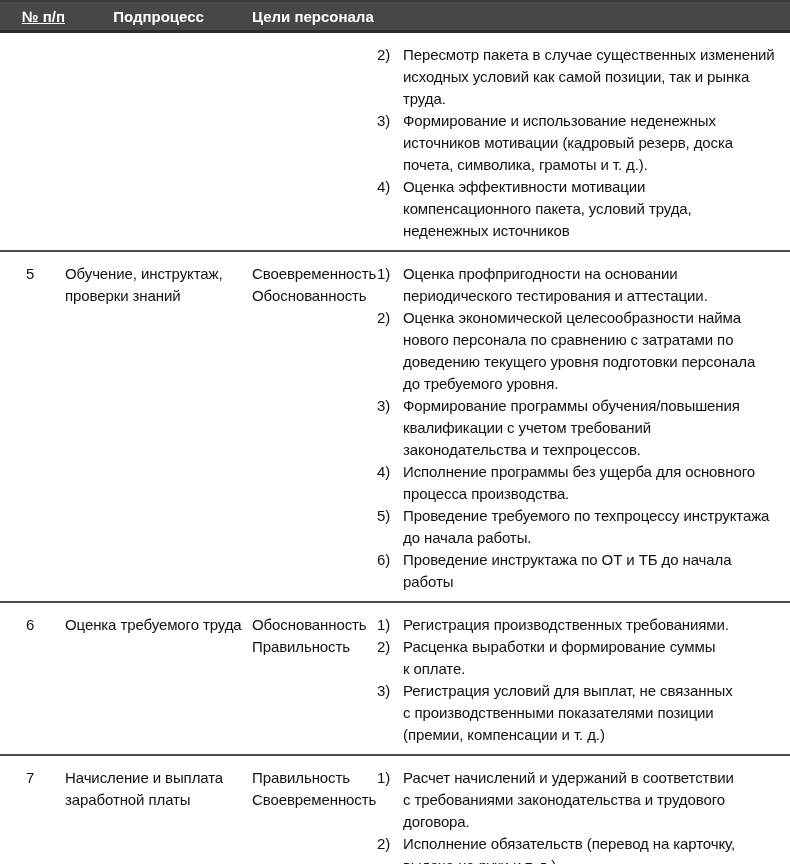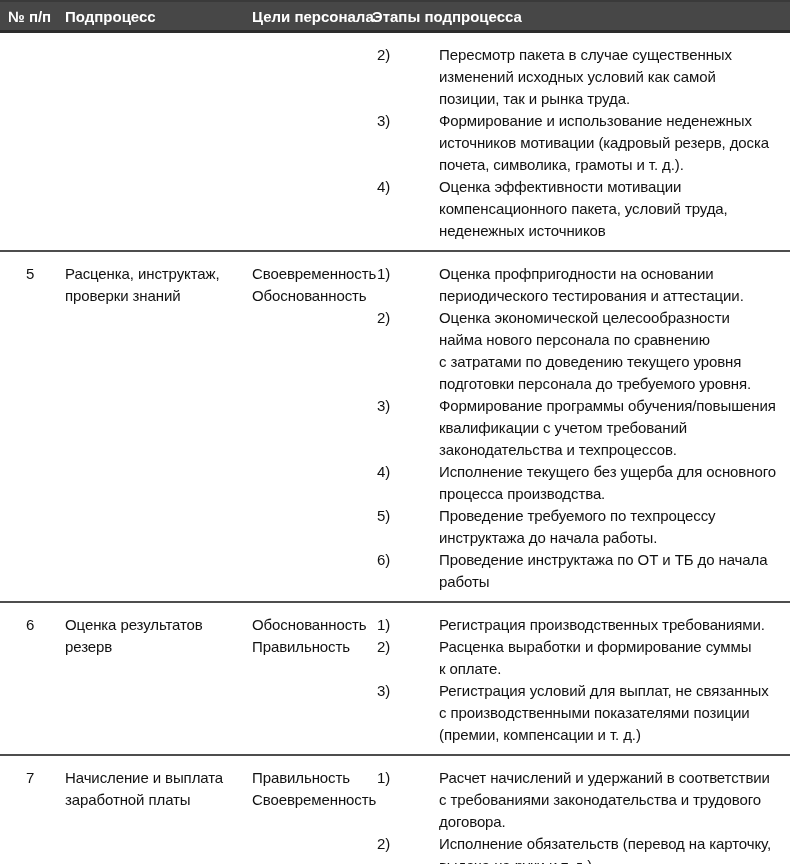--- a/index.html
+++ b/index.html
@@ -19,47 +19,46 @@
     color:#ffffff;
     font-weight:bold;
     font-size:15px;
     height:33px;
     box-sizing:border-box;
     border-top:2px solid #3a3a3a;
     border-bottom:3px solid #2c2c2c;
     align-items:center;
   }
   .th{white-space:nowrap;}
-  .th-num{padding-left:8px;text-align:left;}
-  .th-sub,.th-goals,.th-stages{}
+  .th-num{padding-left:8px;text-align:right;text-decoration:underline;}
+  .th-sub,.th-goals,.th-stages{text-align:center;}
   #tbody{border-bottom:3px solid #2e2e2e;}
   .trow{
     display:grid;
     grid-template-columns:65px 187px 120px 1fr;
     padding:11px 0 8px 0;
   }
   .trow + .trow{border-top:2px solid #4d4d4d;}
   .td{font-size:15px;line-height:22px;letter-spacing:-0.1px;}
   .td-num{padding-left:26px;}
   .td-sub{padding-right:8px;white-space:pre-line;}
   .td-goals{padding-right:4px;}
   .stage{display:flex;align-items:flex-start;padding-left:5px;}
   .marker{flex:0 0 26px;width:26px;}
-  .stext{flex:1 1 auto;padding-right:14px;margin-left:36px;}
+  .stext{flex:1 1 auto;padding-right:14px;}
 </style>
 </head>
 <body>
 
 <div class="page">
 
   <div class="thead">
     <div class="th th-num">№ п/п</div>
     <div class="th th-sub">Подпроцесс</div>
     <div class="th th-goals">Цели персонала</div>
-    <div class="th th-stages">Этапы подпроцесса</div>
   </div>
 
   <div id="tbody">
     <div class="trow">
       <div class="td td-num"></div>
       <div class="td td-sub"></div>
       <div class="td td-goals"></div>
       <div class="td td-stages">
           <div class="stage">
             <span class="marker">2)</span>
@@ -71,57 +70,57 @@
           </div>
           <div class="stage">
             <span class="marker">4)</span>
             <span class="stext">Оценка эффективности мотивации компенсационного пакета, условий труда, неденежных источников</span>
           </div>
         </div>
     </div>
 
     <div class="trow">
       <div class="td td-num">5</div>
-      <div class="td td-sub">Расценка, инструктаж,
+      <div class="td td-sub">Обучение, инструктаж,
 проверки знаний</div>
       <div class="td td-goals">
           <div>Своевременность</div>
           <div>Обоснованность</div>
         </div>
       <div class="td td-stages">
           <div class="stage">
             <span class="marker">1)</span>
             <span class="stext">Оценка профпригодности на основании периодического тестирования и&nbsp;аттестации.</span>
           </div>
           <div class="stage">
             <span class="marker">2)</span>
             <span class="stext">Оценка экономической целесообразности найма нового персонала по сравнению с&nbsp;затратами по доведению текущего уровня подготовки персонала до&nbsp;требуемого уровня.</span>
           </div>
           <div class="stage">
             <span class="marker">3)</span>
             <span class="stext">Формирование программы обучения/повышения квалификации с&nbsp;учетом требований законодательства и&nbsp;техпроцессов.</span>
           </div>
           <div class="stage">
             <span class="marker">4)</span>
-            <span class="stext">Исполнение текущего без ущерба для основного процесса производства.</span>
+            <span class="stext">Исполнение программы без ущерба для основного процесса производства.</span>
           </div>
           <div class="stage">
             <span class="marker">5)</span>
             <span class="stext">Проведение требуемого по техпроцессу инструктажа до&nbsp;начала работы.</span>
           </div>
           <div class="stage">
             <span class="marker">6)</span>
             <span class="stext">Проведение инструктажа по ОТ и&nbsp;ТБ до начала работы</span>
           </div>
         </div>
     </div>
 
     <div class="trow">
       <div class="td td-num">6</div>
-      <div class="td td-sub">Оценка результатов резерв</div>
+      <div class="td td-sub">Оценка требуемого труда</div>
       <div class="td td-goals">
           <div>Обоснованность</div>
           <div>Правильность</div>
         </div>
       <div class="td td-stages">
           <div class="stage">
             <span class="marker">1)</span>
             <span class="stext">Регистрация производственных требованиями.</span>
           </div>
           <div class="stage">

